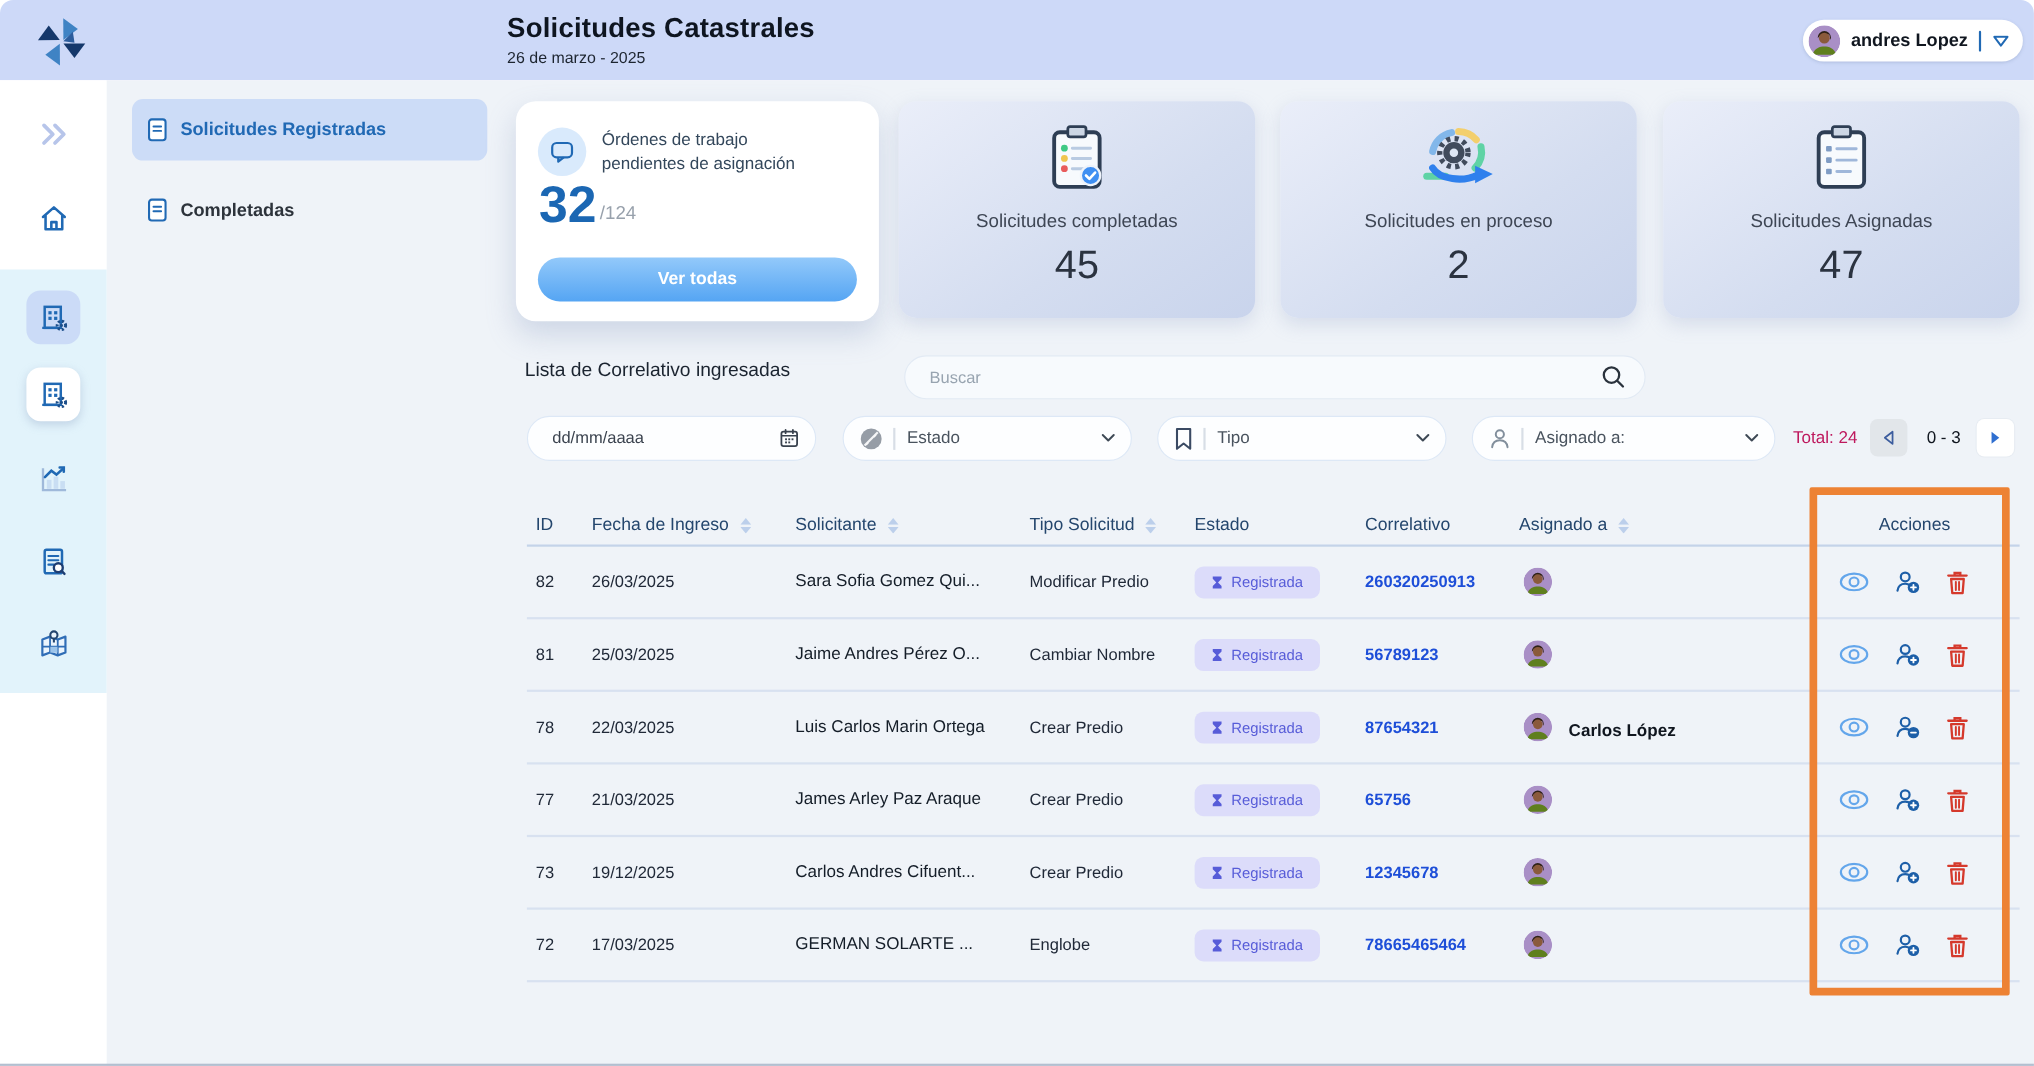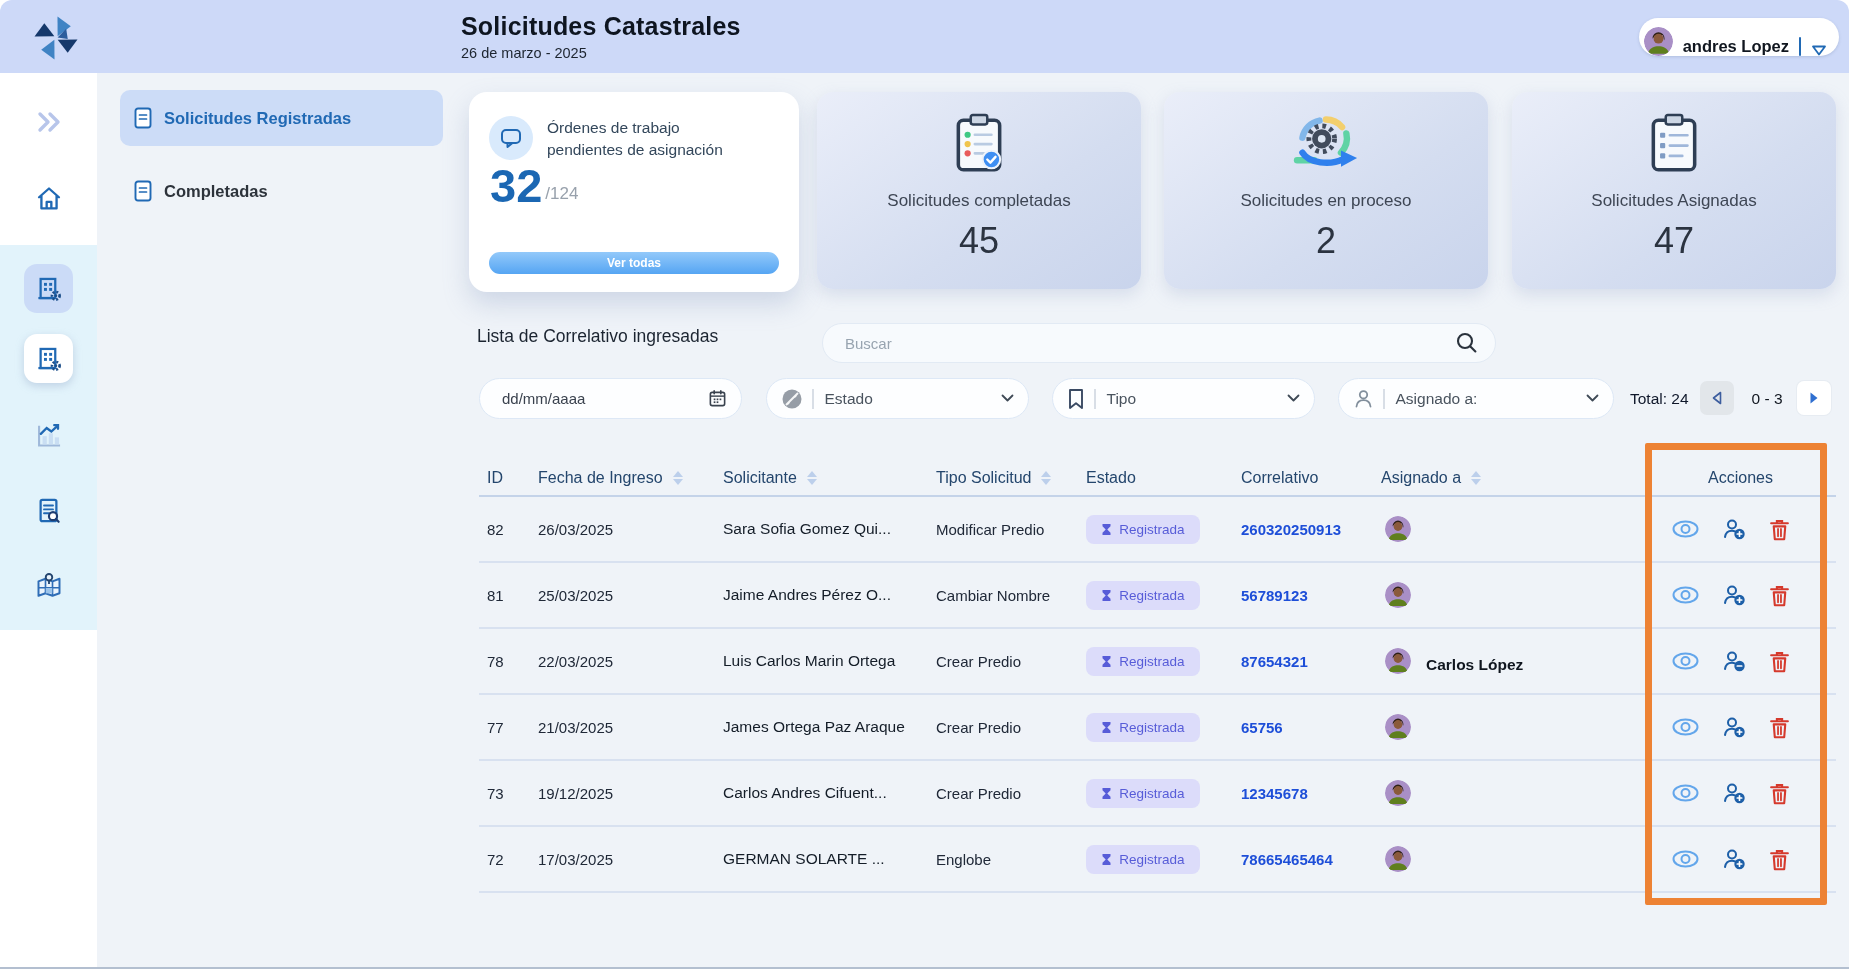--- a/index.html
+++ b/index.html
@@ -6,21 +6,21 @@
   html,body { background:#ffffff; }
   body { font-family:"Liberation Sans", sans-serif; }
   .app { position:relative; width:1849px; height:969px; overflow:hidden; background:#ffffff; }
 
   
   .header { position:absolute; top:0; left:0; right:0; height:73px; background:#cdd9f8; border-radius:12px 12px 0 0; }
   .logo { position:absolute; left:33px; top:15px; width:46px; height:46px; }
   .title-block { position:absolute; left:461px; top:12px; }
   .page-title { font-size:25px; font-weight:bold; color:#0e1520; letter-spacing:.2px; }
   .page-subtitle { font-size:14.5px; color:#1d2530; margin-top:4px; }
-  .user-chip { position:absolute; right:10px; top:18px; height:38px; background:#ffffff; border-radius:19px; display:flex; align-items:flex-end; gap:10px; padding:0 12px 0 5px; box-shadow:0 1px 3px rgba(90,110,150,.25); cursor:pointer; }
+  .user-chip { position:absolute; right:10px; top:18px; height:38px; background:#ffffff; border-radius:19px; display:flex; align-items:center; gap:10px; padding:0 12px 0 5px; box-shadow:0 1px 3px rgba(90,110,150,.25); cursor:pointer; }
   .user-avatar { width:29px; height:29px; border-radius:50%; overflow:hidden; flex:0 0 auto; }
   .user-name { font-size:16.5px; font-weight:bold; color:#10161f; }
   .chip-divider { width:2px; height:19px; background:#2069b4; border-radius:1px; }
 
   
   .sidebar { position:absolute; left:0; top:73px; width:97px; bottom:0; background:#ffffff; }
   .sidebar-cyan { position:absolute; left:0; top:172px; width:97px; height:385px; background:#e2f3fb; }
   .side-icon { position:absolute; left:0; width:97px; display:flex; justify-content:center; cursor:pointer; }
   .icon-pill { width:49px; height:49px; border-radius:13px; display:flex; align-items:center; justify-content:center; }
   .icon-pill.selected { background:#cbdbf7; }
@@ -37,21 +37,21 @@
   .nav-item.plain { left:36px; top:98px; height:40px; }
   .nav-item.plain .nav-label { color:#2d333b; font-weight:bold; font-size:16.5px; }
 
   
   .card-pending { position:absolute; left:372px; top:19px; width:330px; height:200px; background:#ffffff; border-radius:18px; box-shadow:0 12px 26px rgba(128,148,188,.30); }
   .chat-circle { position:absolute; left:20px; top:24px; width:44px; height:44px; border-radius:50%; background:#d9eafc; display:flex; align-items:center; justify-content:center; }
   .pending-title { position:absolute; left:78px; top:25px; width:210px; font-size:15.5px; color:#33475b; line-height:1.4; }
   .pending-count-row { position:absolute; left:21px; top:70px; display:flex; align-items:flex-end; }
   .pending-count { font-size:47px; font-weight:bold; color:#1b67b3; line-height:1; }
   .pending-total { font-size:17px; color:#98a1ac; margin:0 0 5px 3px; }
-  .btn-ver-todas { position:absolute; left:20px; right:20px; bottom:18px; height:22px; border:none; border-radius:20px; background:linear-gradient(180deg,#93c9fa 0%,#55a5f3 100%); color:#ffffff; font-family:inherit; font-size:12px; font-weight:bold; cursor:pointer; }
+  .btn-ver-todas { position:absolute; left:20px; right:20px; bottom:18px; height:40px; border:none; border-radius:20px; background:linear-gradient(180deg,#93c9fa 0%,#55a5f3 100%); color:#ffffff; font-family:inherit; font-size:16px; font-weight:bold; cursor:pointer; }
 
   
   .stat-card { position:absolute; top:19px; width:324px; height:197px; border-radius:16px; background:linear-gradient(145deg,#eaeef9 0%,#d4ddf0 60%,#c9d4ec 100%); box-shadow:0 6px 16px rgba(150,165,200,.28); text-align:center; }
   .stat-card.c2 { left:720px; } .stat-card.c3 { left:1067px; } .stat-card.c4 { left:1415px; }
   .stat-icon { position:absolute; left:0; right:0; top:20px; display:flex; justify-content:center; }
   .stat-label { position:absolute; left:0; right:0; top:99px; font-size:17px; color:#3e4654; }
   .stat-value { position:absolute; left:0; right:0; top:128px; font-size:36px; color:#2b3340; }
 
   
   .list-title { position:absolute; left:380px; top:253px; font-size:17.5px; color:#1b2430; }
@@ -65,21 +65,21 @@
   .f-date { left:382px; width:263px; cursor:text; }
   .f-estado { left:669px; width:263px; }
   .f-tipo { left:955px; width:263px; }
   .f-asignado { left:1241px; width:276px; }
   .pill-divider { width:1.5px; height:20px; background:#d8dee6; margin:0 11px 0 9px; }
   .pill-label { font-size:15.5px; color:#49535e; }
   .pill-chevron { margin-left:auto; display:flex; }
   .date-text { font-size:15px; color:#3a424e; margin-left:8px; }
   .cal-icon { margin-left:auto; display:flex; cursor:pointer; }
 
-  .total-label { position:absolute; left:1533px; top:305px; height:41px; display:flex; align-items:center; font-size:15.5px; color:#0f172a; }
+  .total-label { position:absolute; left:1533px; top:305px; height:41px; display:flex; align-items:center; font-size:15.5px; color:#be185d; }
   .page-btn { position:absolute; top:308px; width:34px; height:34px; border-radius:7px; display:flex; align-items:center; justify-content:center; cursor:pointer; }
   .page-prev { left:1603px; background:#e2e6ea; }
   .page-next { left:1700px; background:#ffffff; box-shadow:0 0 0 1px #e7ecf2; }
   .page-range { position:absolute; left:1645px; top:305px; width:50px; height:41px; display:flex; align-items:center; justify-content:center; font-size:15.5px; color:#10161f; }
 
   
   .table { position:absolute; left:382px; top:387px; width:1357px; }
   .thead, .trow { display:grid; grid-template-columns:59px 185px 213px 150px 155px 140px 264px 191px; align-items:center; }
   .thead { height:37px; border-bottom:2px solid #c4d3e9; }
   .th { font-size:16px; font-weight:500; color:#24466d; display:flex; align-items:center; }
@@ -581,21 +581,21 @@
                   <path d="M4.5 8h11l-1 12.3h-9z" fill="none" stroke="#d5392c" stroke-width="2" stroke-linejoin="round"></path>
                   <path d="M8.6 10.5v7M11.4 10.5v7" stroke="#d5392c" stroke-width="1.7" stroke-linecap="round"></path>
                 </svg>
       </span>
     </div>
   </div>
 
   <div class="trow">
     <div class="td td-id">77</div>
     <div class="td td-fecha">21/03/2025</div>
-    <div class="td td-solic">James Ortega Paz Araque</div>
+    <div class="td td-solic">James Arley Paz Araque</div>
     <div class="td td-tipo">Crear Predio</div>
     <div class="td td-estado">
       <span class="badge">
         <svg width="11" height="13" viewBox="0 0 11 13">
                   <path d="M1.5 1h8v2.2L6.3 6.5 9.5 9.8V12h-8V9.8l3.2-3.3L1.5 3.2z" fill="#575cd8"></path>
                 </svg>
         <span class="badge-text">Registrada</span>
       </span>
     </div>
     <div class="td td-corr">65756</div>

